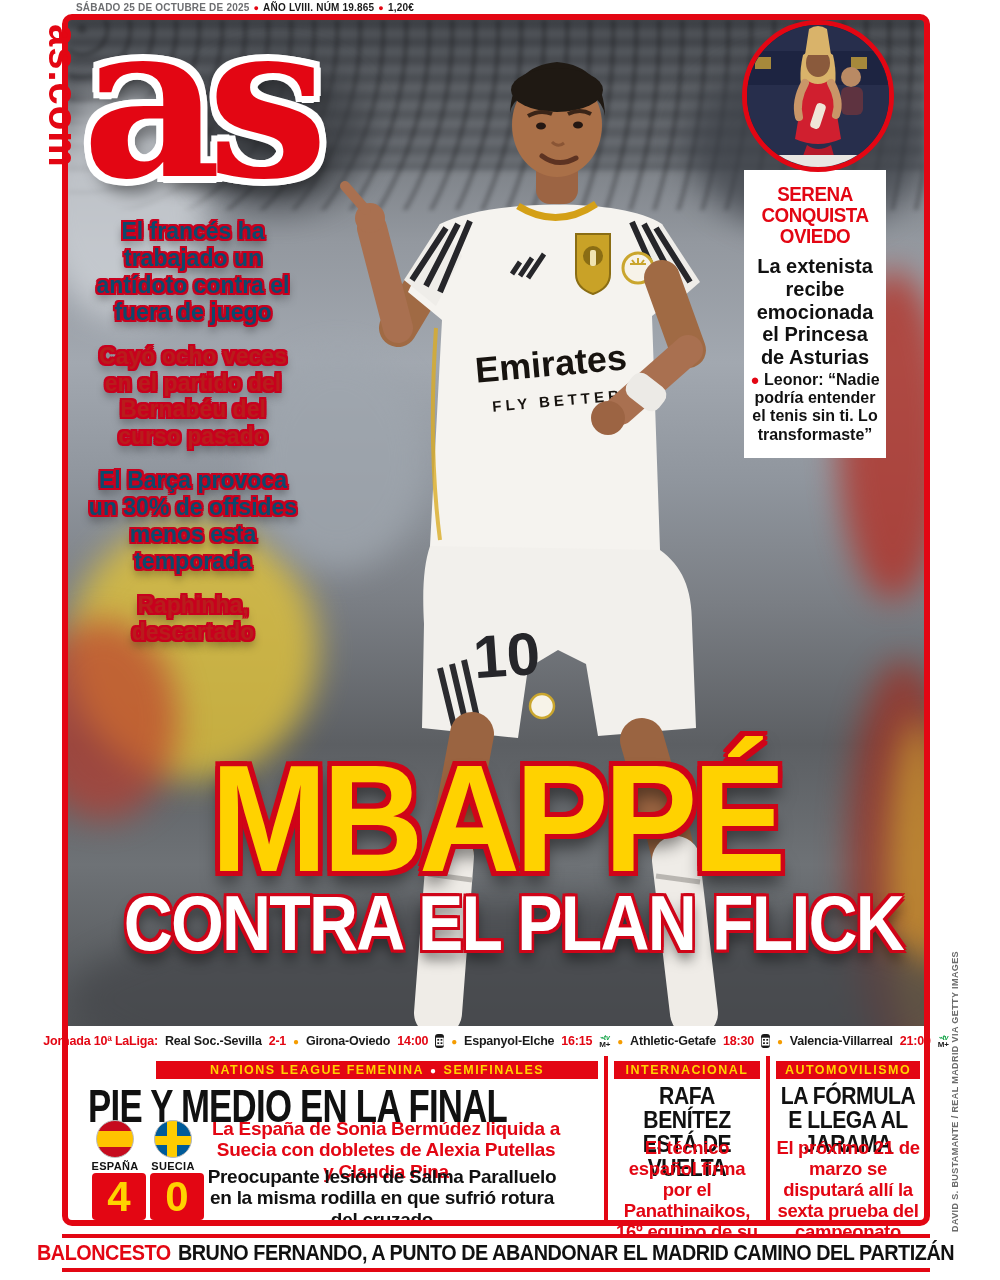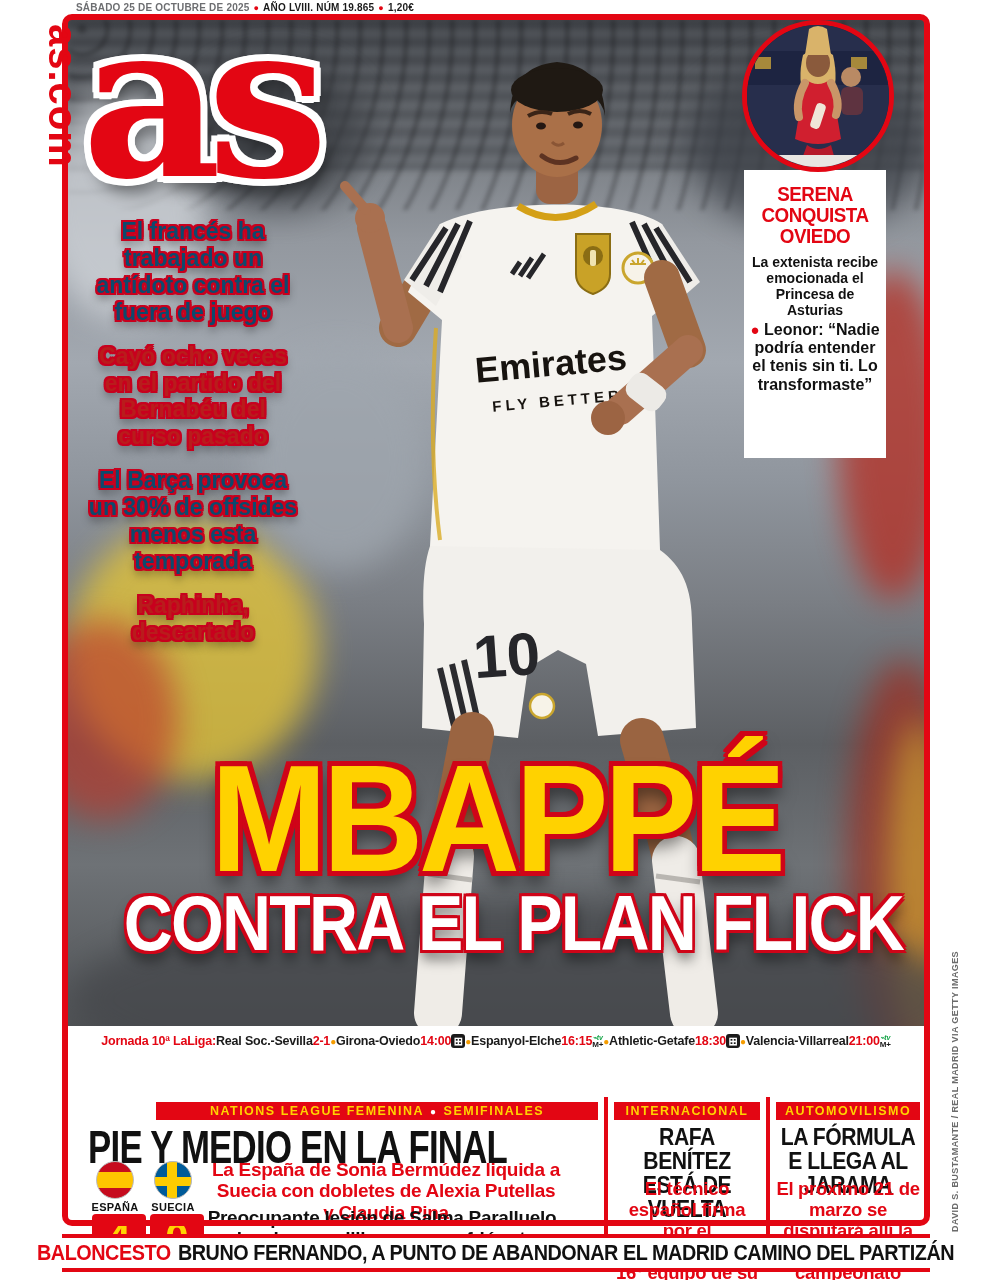--- a/index.html
+++ b/index.html
@@ -65,42 +65,42 @@
                            3px 3px 0 #cf0418, -3px 0 0 #cf0418, 3px 0 0 #cf0418,
                            0 -3px 0 #cf0418, 0 3px 0 #cf0418, 0 9px 14px rgba(0,0,0,.55); }
 
   
   .serena-circle { position:absolute; left:742px; top:20px; width:152px; height:152px; z-index:7;
                    border:5px solid #e30613; border-radius:50%; overflow:hidden; background:#242a44; }
   .serena-panel { position:absolute; left:744px; top:170px; width:142px; height:288px;
                   background:#fff; z-index:4; text-align:center; padding-top:14px; }
   .serena-title { color:#e30613; font-size:20px; font-weight:bold; line-height:1.05;
                   letter-spacing:-.5px; transform:scaleX(.94); }
-  .serena-body  { margin-top:8px; color:#111; font-size:14px; font-weight:bold; line-height:1.14;
+  .serena-body  { margin-top:8px; color:#111; font-size:20px; font-weight:bold; line-height:1.14;
                   padding:0 4px; }
   .serena-quote { margin-top:2px; color:#111; font-size:16px; font-weight:bold; line-height:1.14;
                   padding:0 3px; }
   .serena-quote .dot { color:#e30613; font-size:15px; }
 
   
   .fixbar { position:absolute; left:68px; top:1026px; width:856px; height:30px; background:#fff;
-            z-index:5; display:flex; align-items:center; justify-content:center; gap:0;
+            z-index:5; display:flex; align-items:center; justify-content:center; gap:7px;
             font-size:12.5px; font-weight:bold; color:#1a1a1a; letter-spacing:-.2px; white-space:nowrap; }
   .fixbar .lbl { color:#e30613; }
   .fixbar .val { color:#e30613; }
   .fixbar .dot { color:#f59c00; font-size:10px; }
   .tvicon { display:inline-flex; align-items:center; justify-content:center; width:14px; height:14px;
             background:#1a1a1a; border-radius:3px; color:#fff; font-size:11px; line-height:1; }
   .mplus { display:inline-flex; flex-direction:column; align-items:center; line-height:1;
            font-size:7px; font-weight:bold; }
   .mplus .g { color:#17a54a; font-style:italic; }
   .mplus .m { color:#1a1a1a; font-size:8px; }
 
   
-  .bottom { position:absolute; left:68px; top:1056px; width:800px; height:164px; background:#fff; z-index:5;margin-top:41px; }
+  .bottom { position:absolute; left:68px; top:1056px; width:800px; height:164px; background:#fff; z-index:5; }
   .kickbar { position:absolute; background:#e30613; color:#ffd200; font-weight:bold;
              display:flex; align-items:center; justify-content:center; letter-spacing:1.5px; }
   .kickbar .dot { color:#fff; padding:0 6px; font-size:10px; }
   .wl-kick { left:88px; top:5px; width:442px; height:18px; font-size:12.5px; }
   .wl-head { position:absolute; left:20px; top:22px; font-size:47px; font-weight:bold; color:#111;
              letter-spacing:-1px; transform:scaleX(.74); transform-origin:left center; white-space:nowrap; }
   .flag { position:absolute; width:38px; height:38px; border-radius:50%; border:1px solid #bbb; }
   .flag-es { left:28px; top:64px;
              background:linear-gradient(180deg,#c60b1e 0 28%,#ffc400 28% 72%,#c60b1e 72% 100%); }
   .flag-se { left:86px; top:64px;

